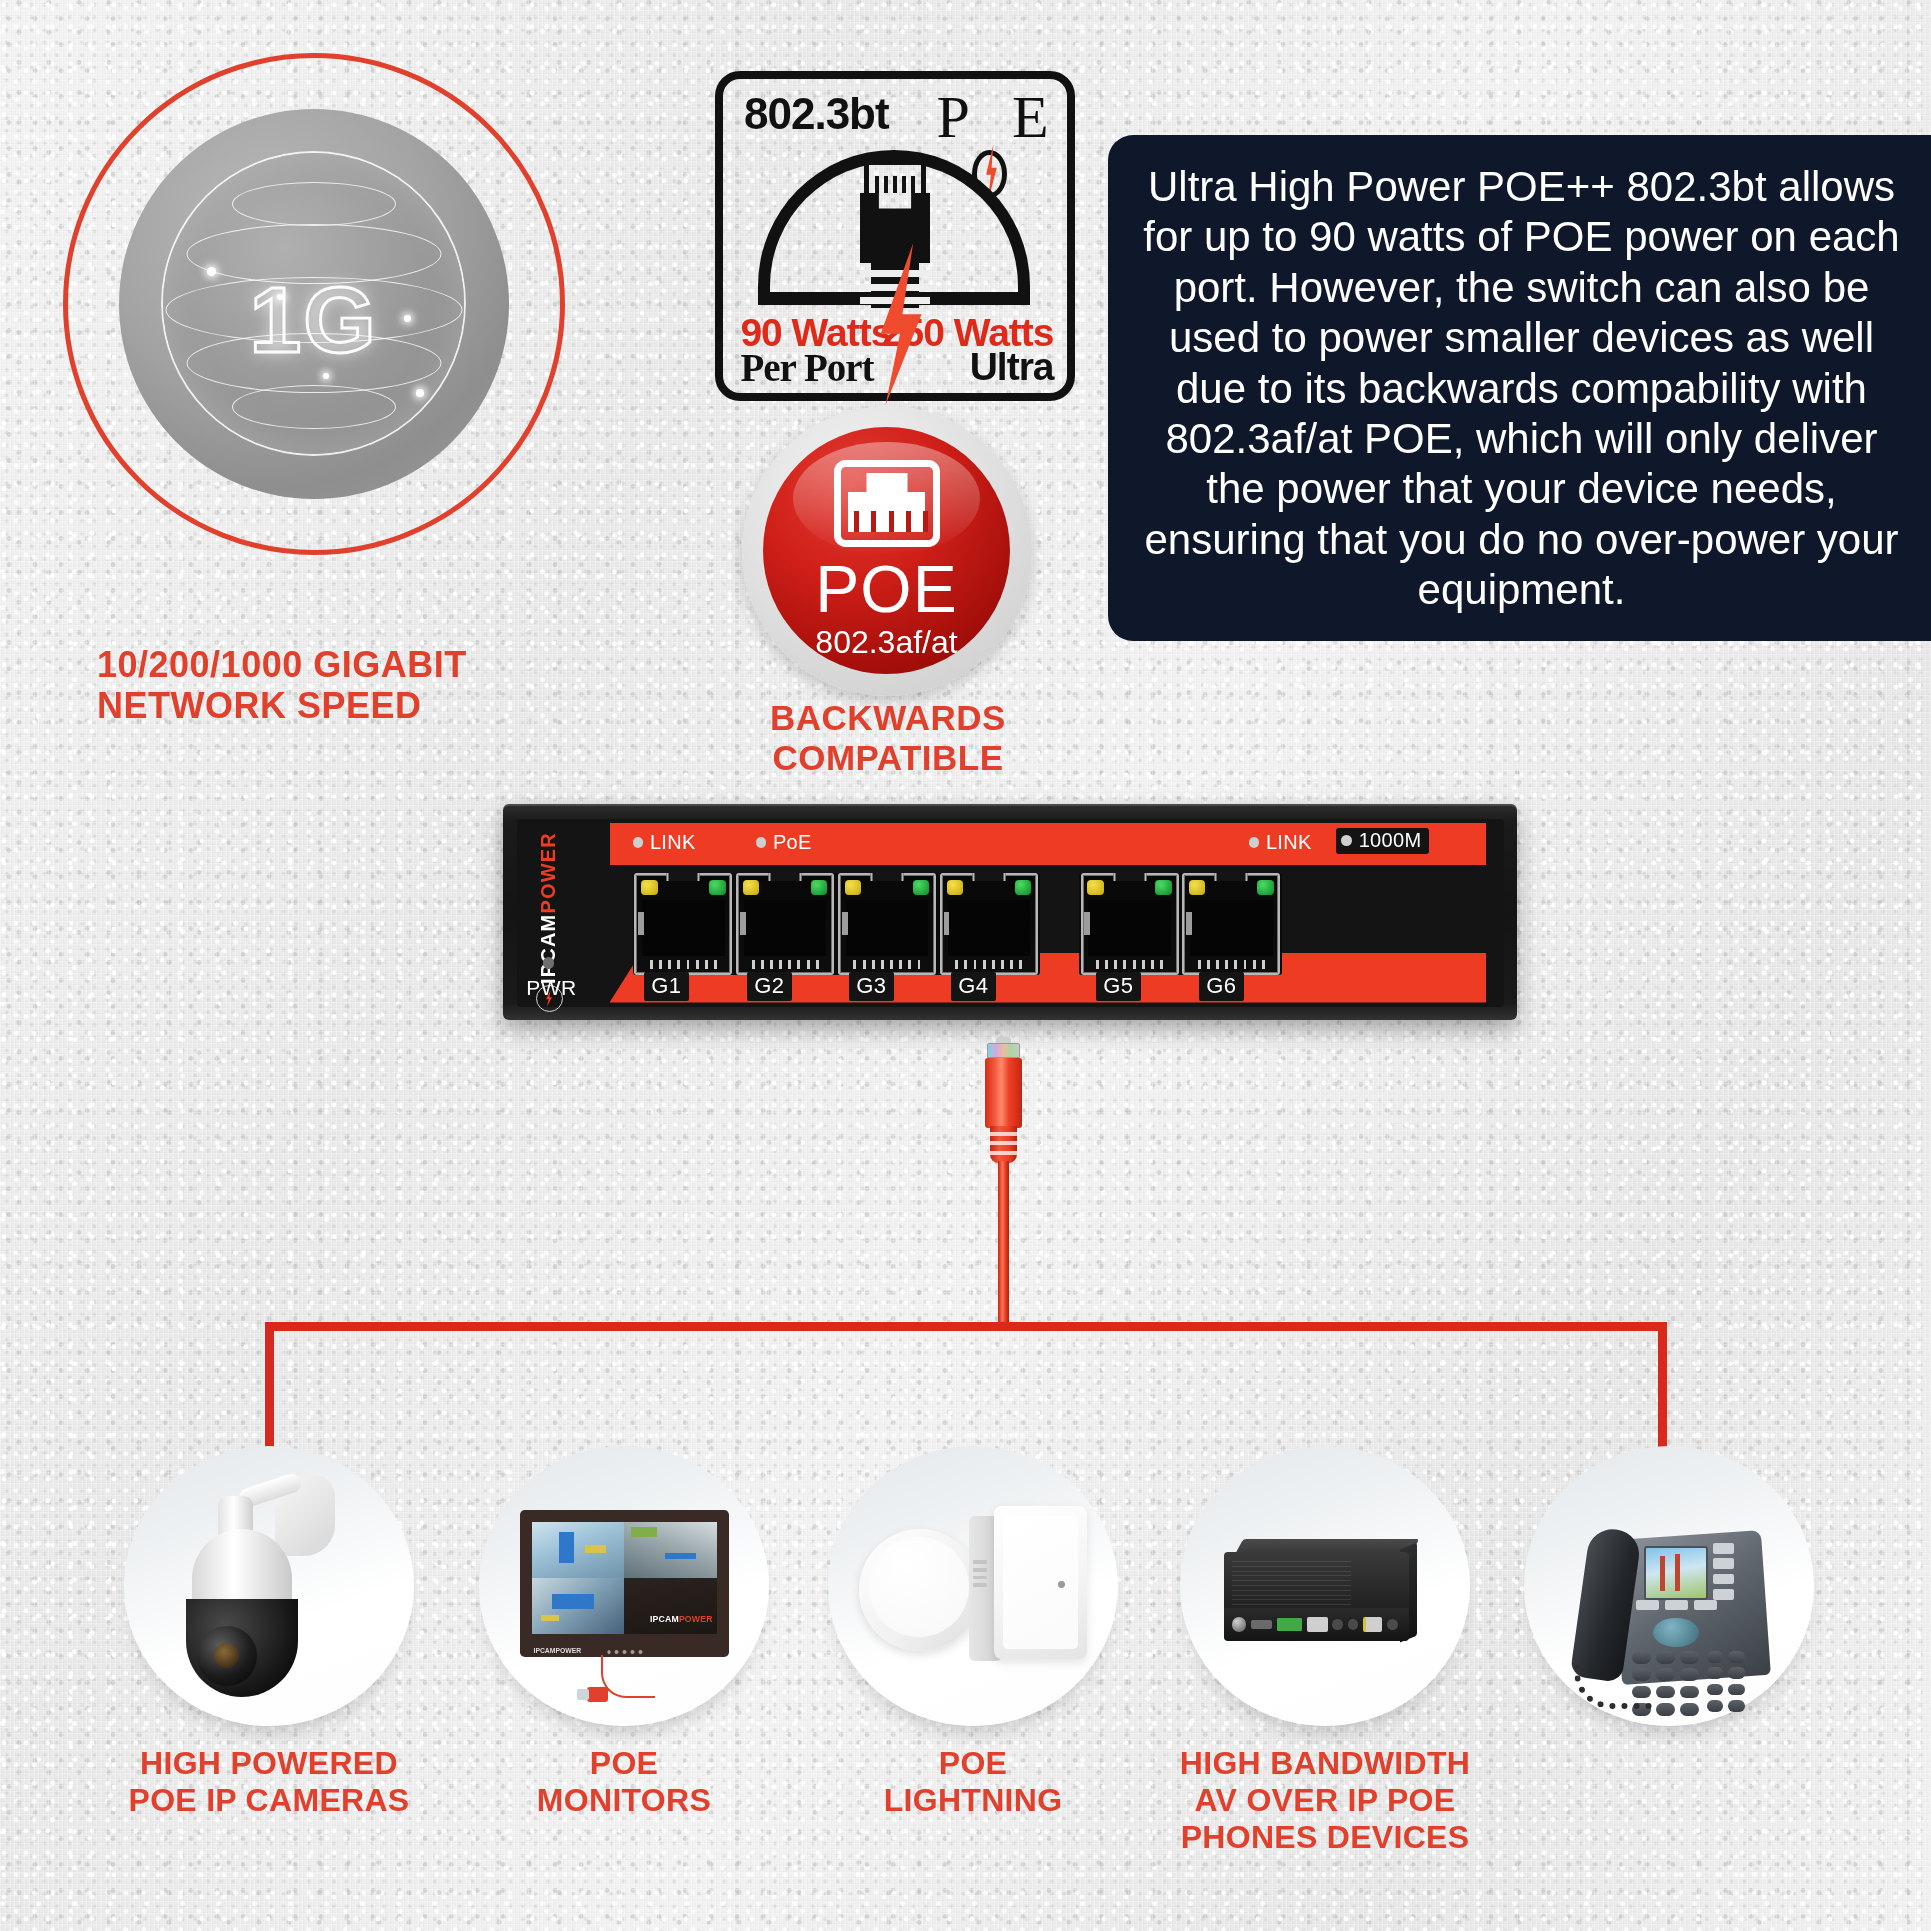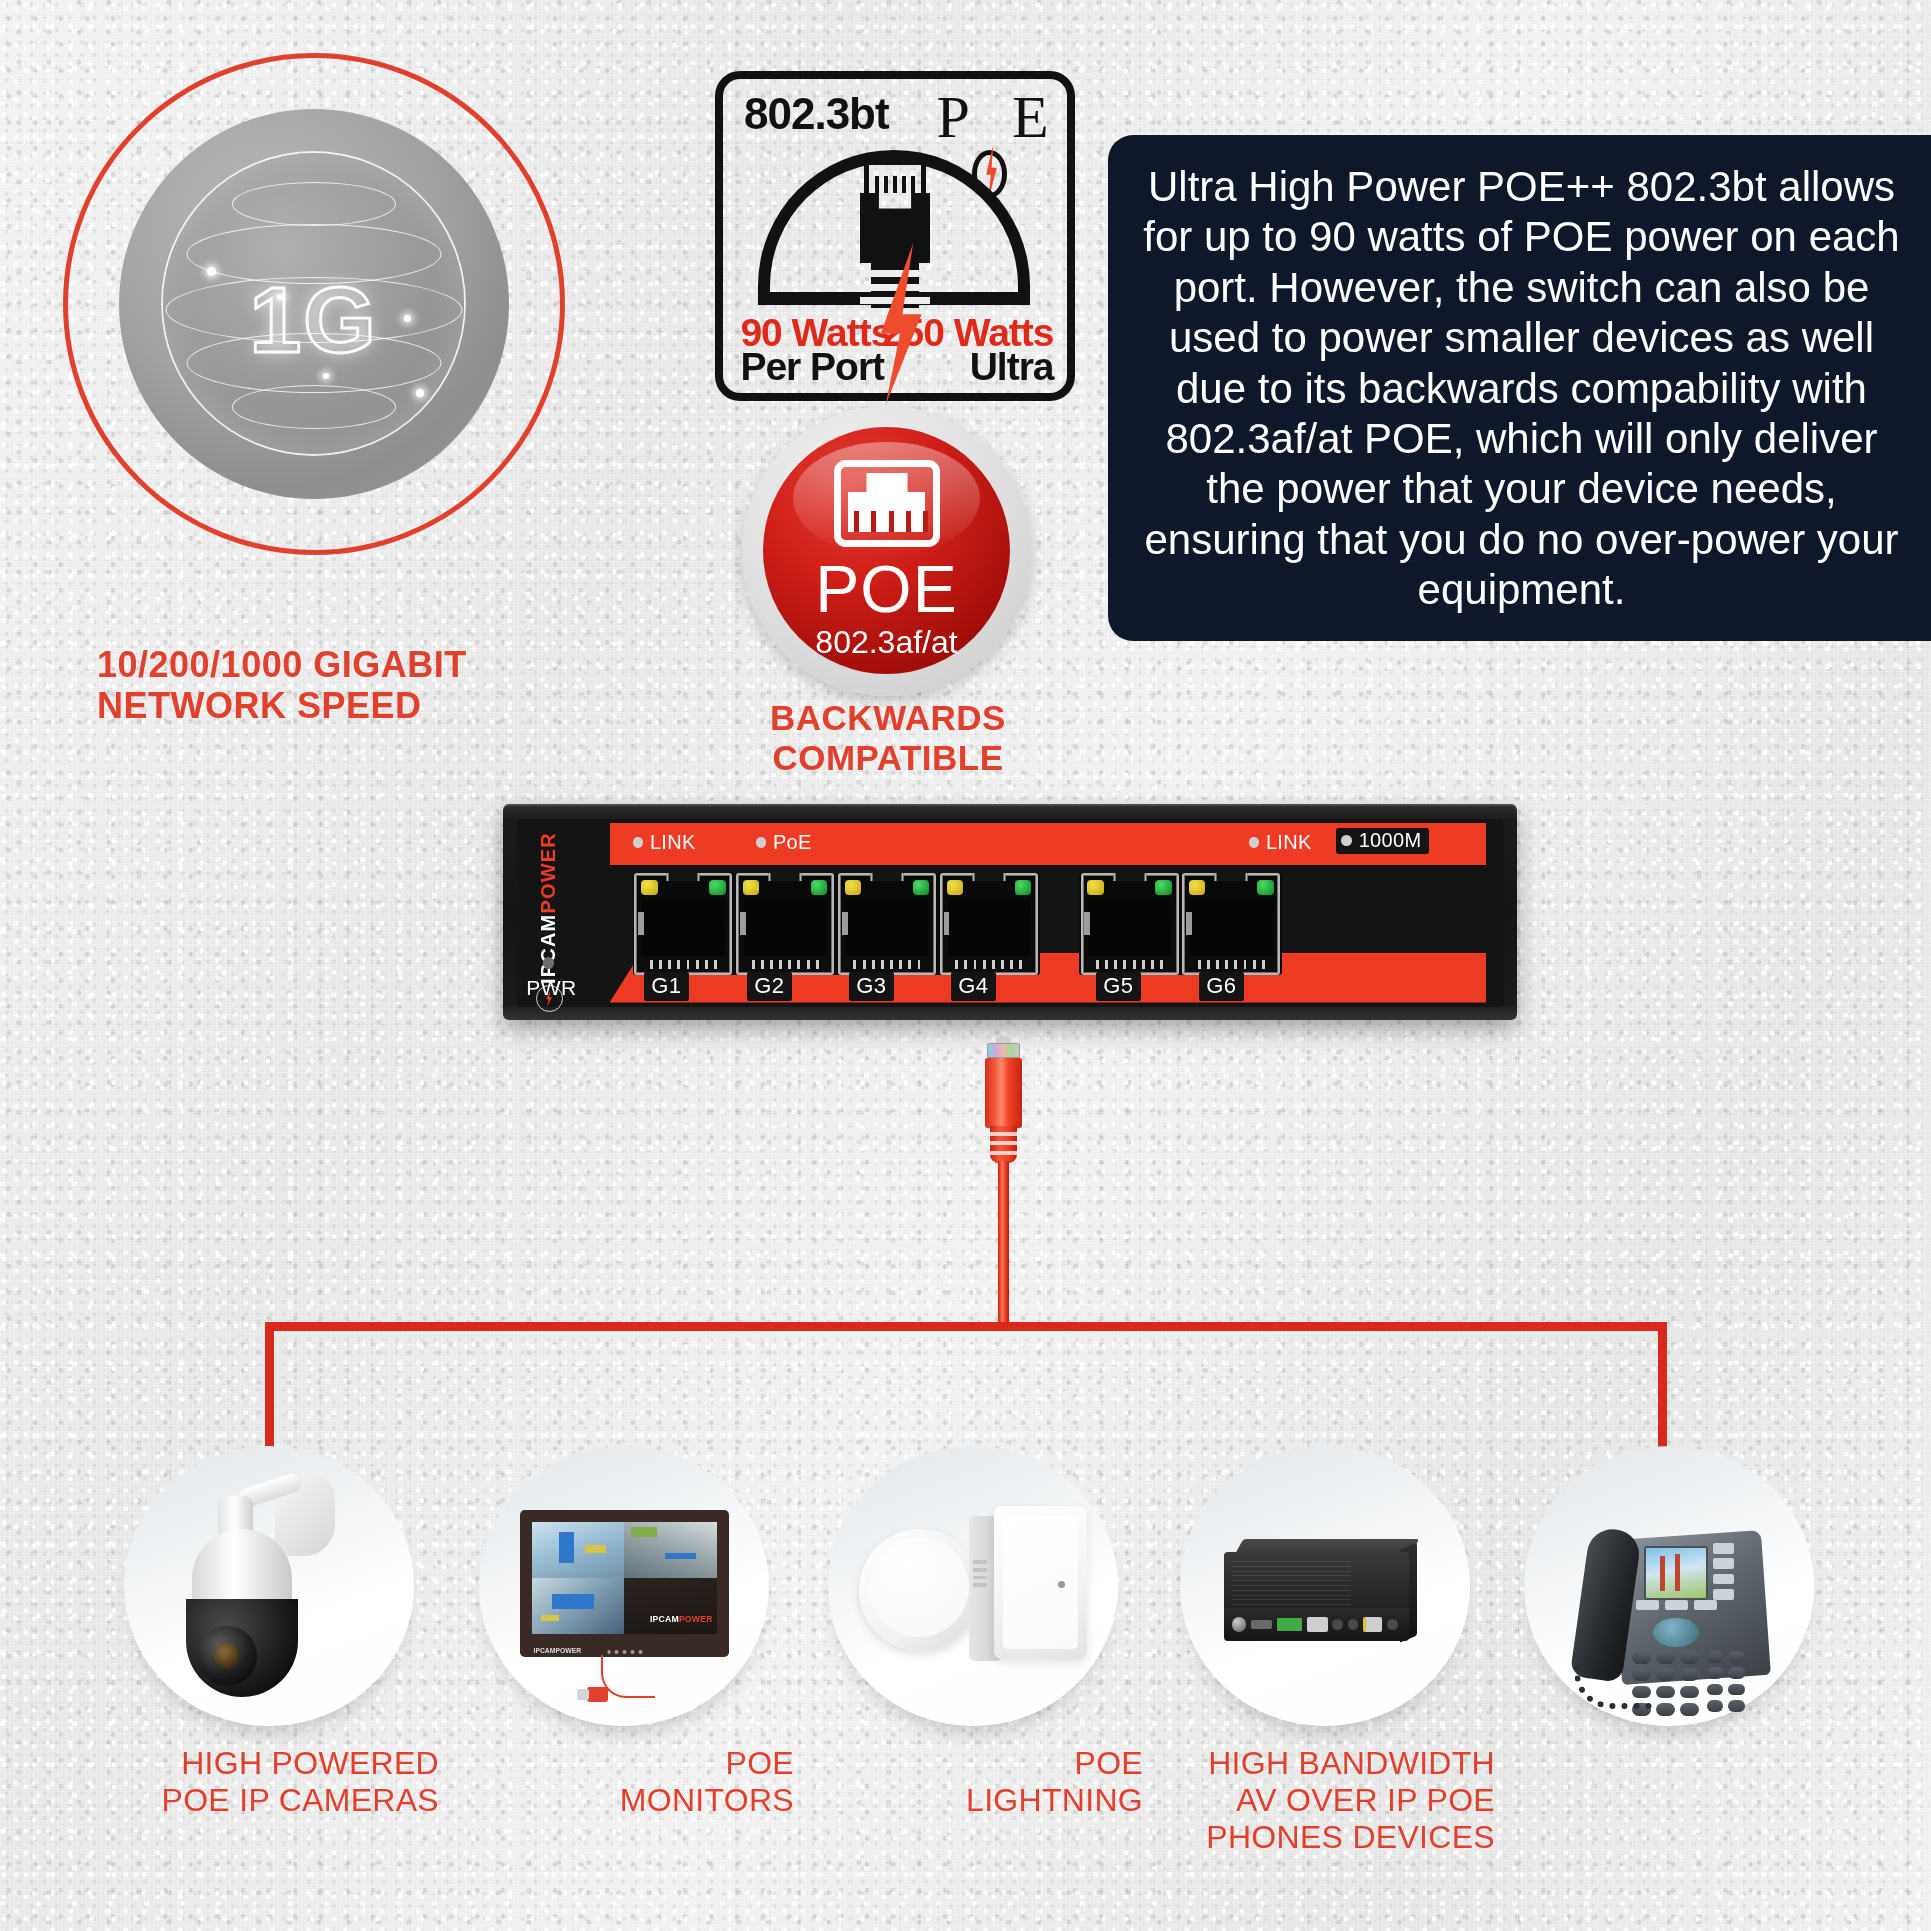--- a/index.html
+++ b/index.html
@@ -97,21 +97,21 @@
            clip-path:polygon(0 0,27% 0,27% 22%,73% 22%,73% 0,100% 0,100% 100%,0 100%);}
   #bt-plug2{position:absolute;left:50%;transform:translateX(-50%);top:183px;width:48px;height:46px;background:#111;}
   .plugline{position:absolute;left:50%;transform:translateX(-50%);width:70px;height:6.8px;background:#eeeeee;}
   #bt-bolt{
     position:absolute;left:147px;top:164px;width:60px;height:162px;
     background:#ee4b2f;
     clip-path:polygon(72% 0,18% 56%,50% 56%,26% 100%,86% 44%,54% 44%);
     z-index:5;
   }
   #bt-w1{position:absolute;left:17.4px;top:232px;font-size:39px;font-weight:700;color:#e02a19;font-family:"Liberation Sans",sans-serif;letter-spacing:-1px;}
-  #bt-w1b{position:absolute;left:17.4px;top:266px;font-size:39px;font-weight:700;color:#111;font-family:Liberation Sans, sans-serif;letter-spacing:-1px;}
+  #bt-w1b{position:absolute;left:17.4px;top:266px;font-size:39px;font-weight:700;color:#111;font-family:Liberation Serif, serif;letter-spacing:-1px;}
   #bt-w2{position:absolute;right:13.5px;top:232px;font-size:39px;font-weight:700;color:#e02a19;font-family:"Liberation Sans",sans-serif;letter-spacing:-1px;}
   #bt-w2b{position:absolute;right:13.5px;top:266px;font-size:39px;font-weight:700;color:#111;font-family:"Liberation Sans",sans-serif;letter-spacing:-1px;}
 
   
   #poe-orb-wrap{position:absolute;left:742px;top:406px;width:290px;height:290px;}
   #poe-orb-outer{
     position:absolute;inset:0;border-radius:50%;
     background:radial-gradient(circle at 40% 28%, #f2f2f2 0%, #dedede 55%, #c9c9c9 100%);
     box-shadow:0 5.8px 15.4px rgba(0,0,0,.18);
   }
@@ -210,22 +210,22 @@
 
   
   .card{position:absolute;top:1446px;width:290px;height:280px;}
   .oval{
     position:absolute;left:0;top:0;width:290px;height:280px;border-radius:50%;
     background:linear-gradient(160deg,#e4e8ec 0%,#eef1f3 28%,#ffffff 62%,#fdfdfd 100%);
     box-shadow:0 15.4px 21px -11.6px rgba(0,0,0,.22);
   }
   .card .art{position:absolute;inset:0;}
   .clabel{
-    position:absolute;top:299px;left:-25px;width:340px;text-align:right;
-    color:#e0402c;font-size:32px;font-weight:400;line-height:1.15;letter-spacing:0.3px;
+    position:absolute;top:299px;left:-25px;width:340px;text-align:center;
+    color:#e0402c;font-size:32px;font-weight:700;line-height:1.15;letter-spacing:0.3px;
   }
   .clabel span{display:block;}
 
   
   .ptz-arm{position:absolute;left:114px;top:35px;width:64px;height:19.3px;background:linear-gradient(180deg,#fff,#dcdcdc);border-radius:9.7px;transform:rotate(-18deg);}
   .ptz-arm2{position:absolute;left:151px;top:29px;width:60px;height:81px;background:linear-gradient(135deg,#f7f7f7,#d6d6d6);border-radius:9.7px 21px 31px 7.7px;}
   .ptz-neck{position:absolute;left:94px;top:50px;width:35px;height:56px;background:linear-gradient(90deg,#e3e3e3,#fff 45%,#cfcfcf);border-radius:9.7px;}
   .ptz-body{position:absolute;left:68px;top:83px;width:100px;height:83px;background:linear-gradient(90deg,#d8d8d8,#ffffff 42%,#c9c9c9);border-radius:50px 50px 11.6px 11.6px;}
   .ptz-dome{position:absolute;left:62px;top:153px;width:112px;height:98px;background:radial-gradient(circle at 35% 28%,#4a4a4a,#171717 65%,#000);border-radius:0 0 56px 56px;}
   .ptz-lens{position:absolute;left:73px;top:180px;width:60px;height:60px;border-radius:50%;background:radial-gradient(circle at 38% 32%,#5c5c5c,#1d1d1d 55%,#000);}

